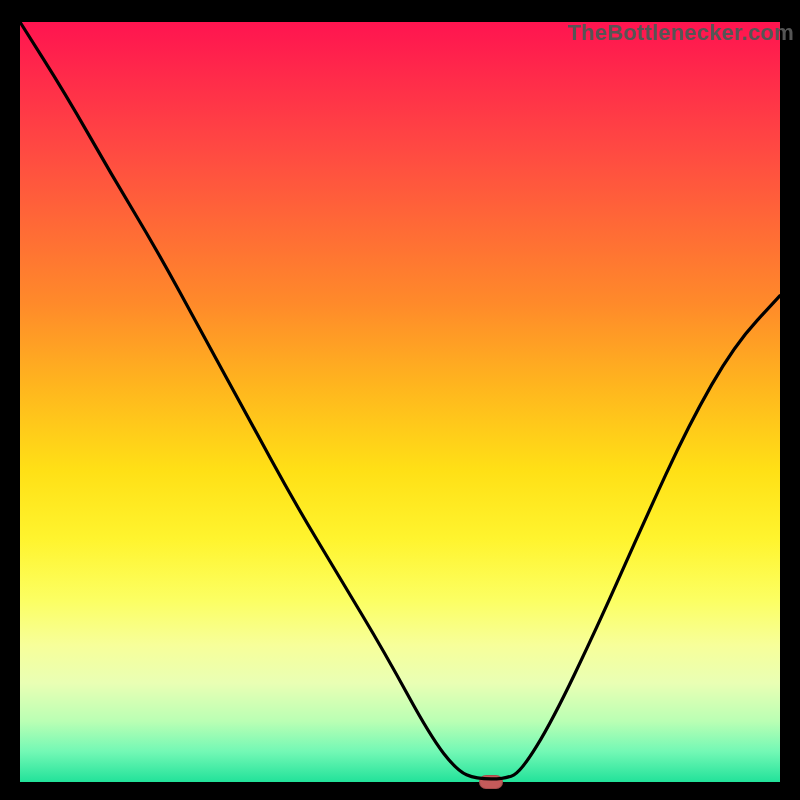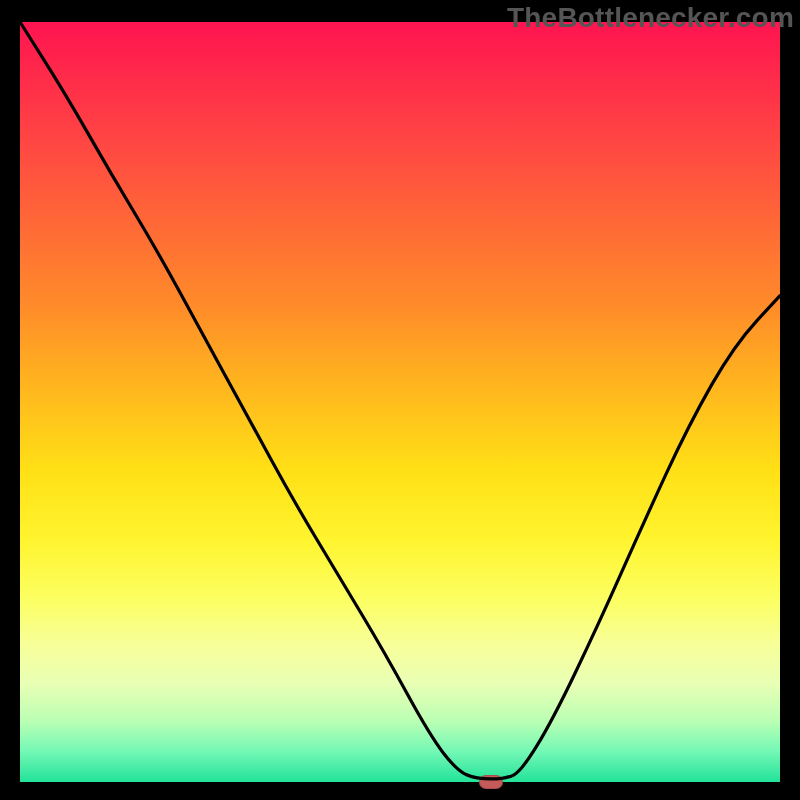--- a/index.html
+++ b/index.html
@@ -64,14 +64,14 @@
 
 <div class="stage">
   <div class="plot" style="left: 20px; top: 22px; width: 760px; height: 760px;"></div>
 
   <div class="marker" style="width: 24px; height: 14px; left: 479.2px; top: 775px; background: rgb(196, 90, 90);"></div>
 
   <svg class="curve-svg" viewBox="0 0 800 800" preserveAspectRatio="none">
     <path fill="none" stroke="#000000" stroke-width="3.2" stroke-linecap="round" stroke-linejoin="round" d="M 20.00 22.00 Q 20.00 22.00 42.80 58.10 Q 65.60 94.20 88.40 134.10 Q 111.20 174.00 134.00 212.00 Q 156.80 250.00 179.60 291.80 Q 202.40 333.60 225.20 375.40 Q 248.00 417.20 270.80 459.00 Q 293.60 500.80 316.40 538.80 Q 339.20 576.80 362.00 614.80 Q 384.80 652.80 407.60 694.60 Q 430.40 736.40 443.70 753.50 Q 457.00 770.60 466.50 774.78 Q 476.00 778.96 491.20 778.96 Q 506.40 778.96 514.00 774.78 Q 521.60 770.60 536.80 745.90 Q 552.00 721.20 574.80 673.70 Q 597.60 626.20 620.40 574.90 Q 643.20 523.60 666.00 474.20 Q 688.80 424.80 711.60 384.90 Q 734.40 345.00 757.20 320.30 T 780.00 295.60"></path>
   </svg>
 
-  <div class="attribution" style="right: 6px; top: 2px; font-size: 28px;">TheBottlenecker.com</div>
+  <div class="attribution" style="right: 6px; top: 20px; font-size: 22px;">TheBottlenecker.com</div>
 </div>
 
 </body></html>

